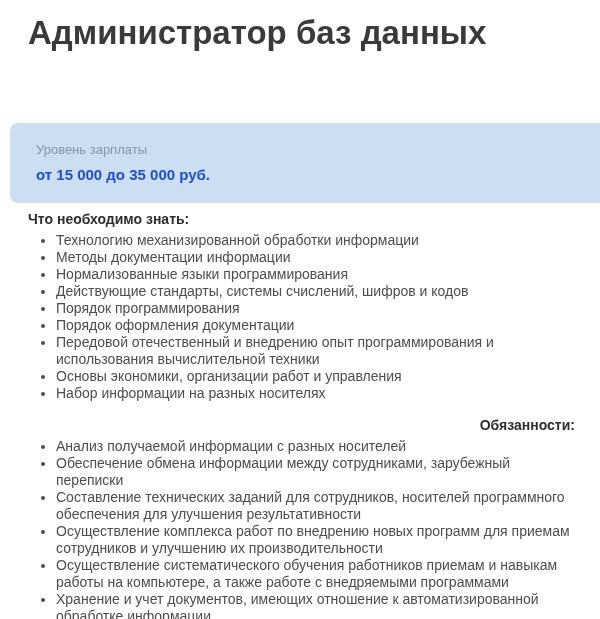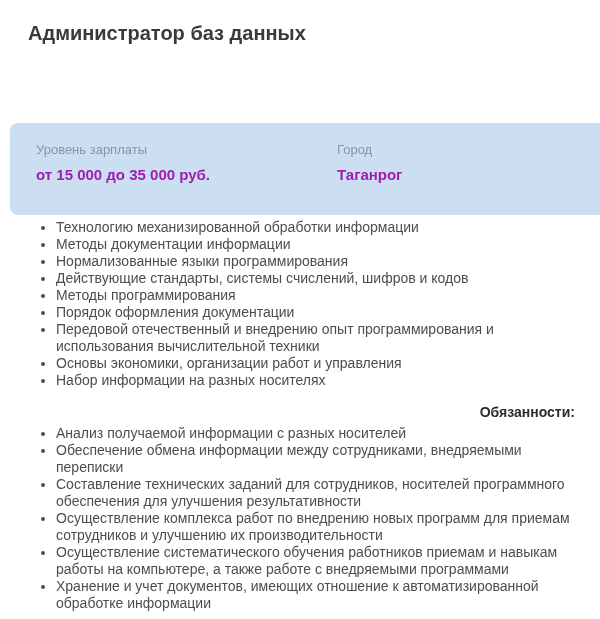--- a/index.html
+++ b/index.html
@@ -9,48 +9,48 @@
   }
   body {
     width: 600px;
     height: 619px;
     overflow: hidden;
     font-family: "Liberation Sans", sans-serif;
     color: #4d4d4d;
   }
   .page-title {
     margin: 14px 28px 0 28px;
-    font-size: 20px;
+    font-size: 33px;
     line-height: 38px;
     font-weight: bold;
     color: #3a3a3a;
   }
   .info-panel {
     margin: 71px 0 0 10px;
     width: 590px;
-    height: 92px;
+    height: 80px;
     box-sizing: border-box;
     border-radius: 8px 0 0 8px;
     padding: 19px 20px 0 26px;
     display: flex;
     align-items: flex-start;
   }
   .info-field { display: block; }
   .info-field.first { width: 301px; flex: 0 0 301px; }
   .field-label {
     font-size: 13px;
     line-height: 15px;
     color: #8795a4;
   }
   .field-value {
     margin-top: 9px;
     font-size: 15px;
     line-height: 18px;
     font-weight: bold;
-    color: #a21caf;
+    color: #1d4ed8;
   }
   .content {
     margin: 0 25px 0 28px;
   }
   .section-heading {
     font-size: 14px;
     line-height: 17px;
     font-weight: bold;
     color: #2d2d2d;
     margin: 0;
@@ -71,44 +71,41 @@
 </head>
 <body>
 
 <h1 class="page-title">Администратор баз данных</h1>
 
 <div class="info-panel" style="background: rgb(203, 222, 242);">
   <div class="info-field first">
     <div class="field-label">Уровень зарплаты</div>
     <div class="field-value">от 15 000 до 35 000 руб.</div>
   </div>
-  <div class="info-field">
-    <div class="field-label">Город</div>
-    <div class="field-value">Таганрог</div>
-  </div>
 </div>
 
 <div class="content">
 
+  <p class="section-heading first">Что необходимо знать:</p>
   <ul class="bullet-list">
     <li>Технологию механизированной обработки информации</li>
     <li>Методы документации информации</li>
     <li>Нормализованные языки программирования</li>
     <li>Действующие стандарты, системы счислений, шифров и кодов</li>
-    <li>Методы программирования</li>
+    <li>Порядок программирования</li>
     <li>Порядок оформления документации</li>
     <li>Передовой отечественный и внедрению опыт программирования и использования вычислительной техники</li>
     <li>Основы экономики, организации работ и управления</li>
     <li>Набор информации на разных носителях</li>
   </ul>
 
   <p class="section-heading second">Обязанности:</p>
   <ul class="bullet-list">
     <li>Анализ получаемой информации с разных носителей</li>
-    <li>Обеспечение обмена информации между сотрудниками, внедряемыми переписки</li>
+    <li>Обеспечение обмена информации между сотрудниками, зарубежный переписки</li>
     <li>Составление технических заданий для сотрудников, носителей программного обеспечения для улучшения результативности</li>
     <li>Осуществление комплекса работ по внедрению новых программ для приемам сотрудников и улучшению их производительности</li>
     <li>Осуществление систематического обучения работников приемам и навыкам работы на компьютере, а также работе с внедряемыми программами</li>
     <li>Хранение и учет документов, имеющих отношение к автоматизированной обработке информации</li>
 
   </ul>
 
 </div>
 
 </body></html>

